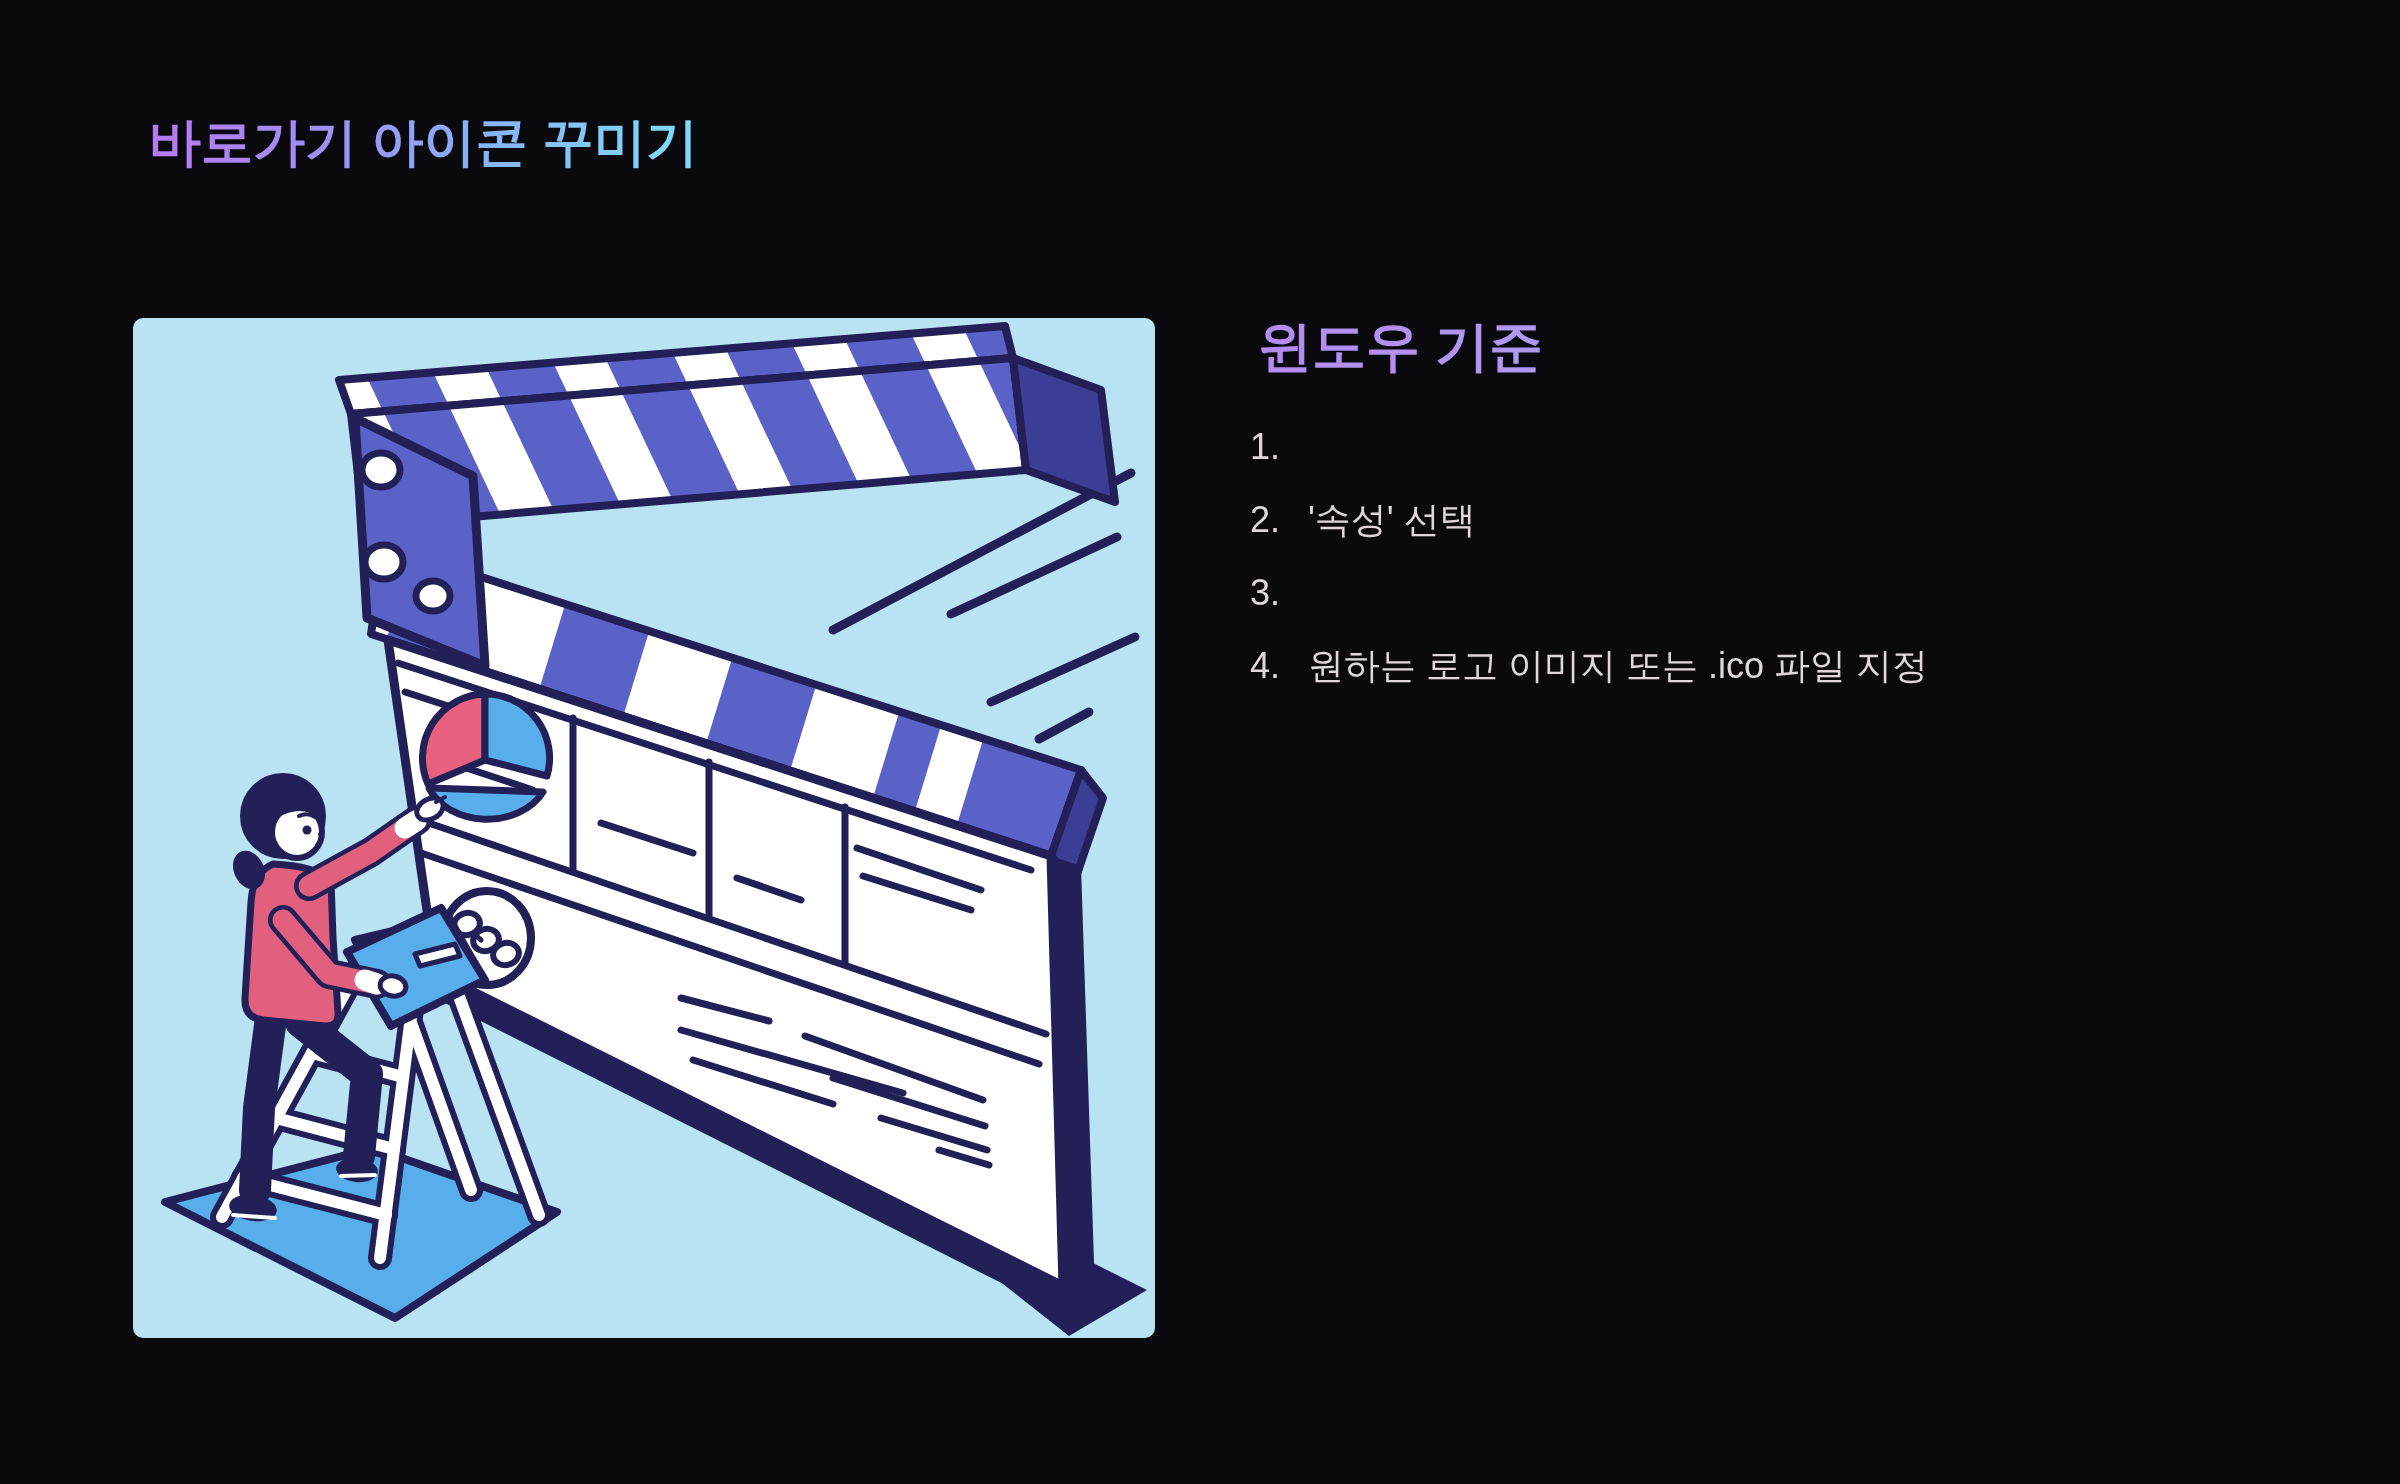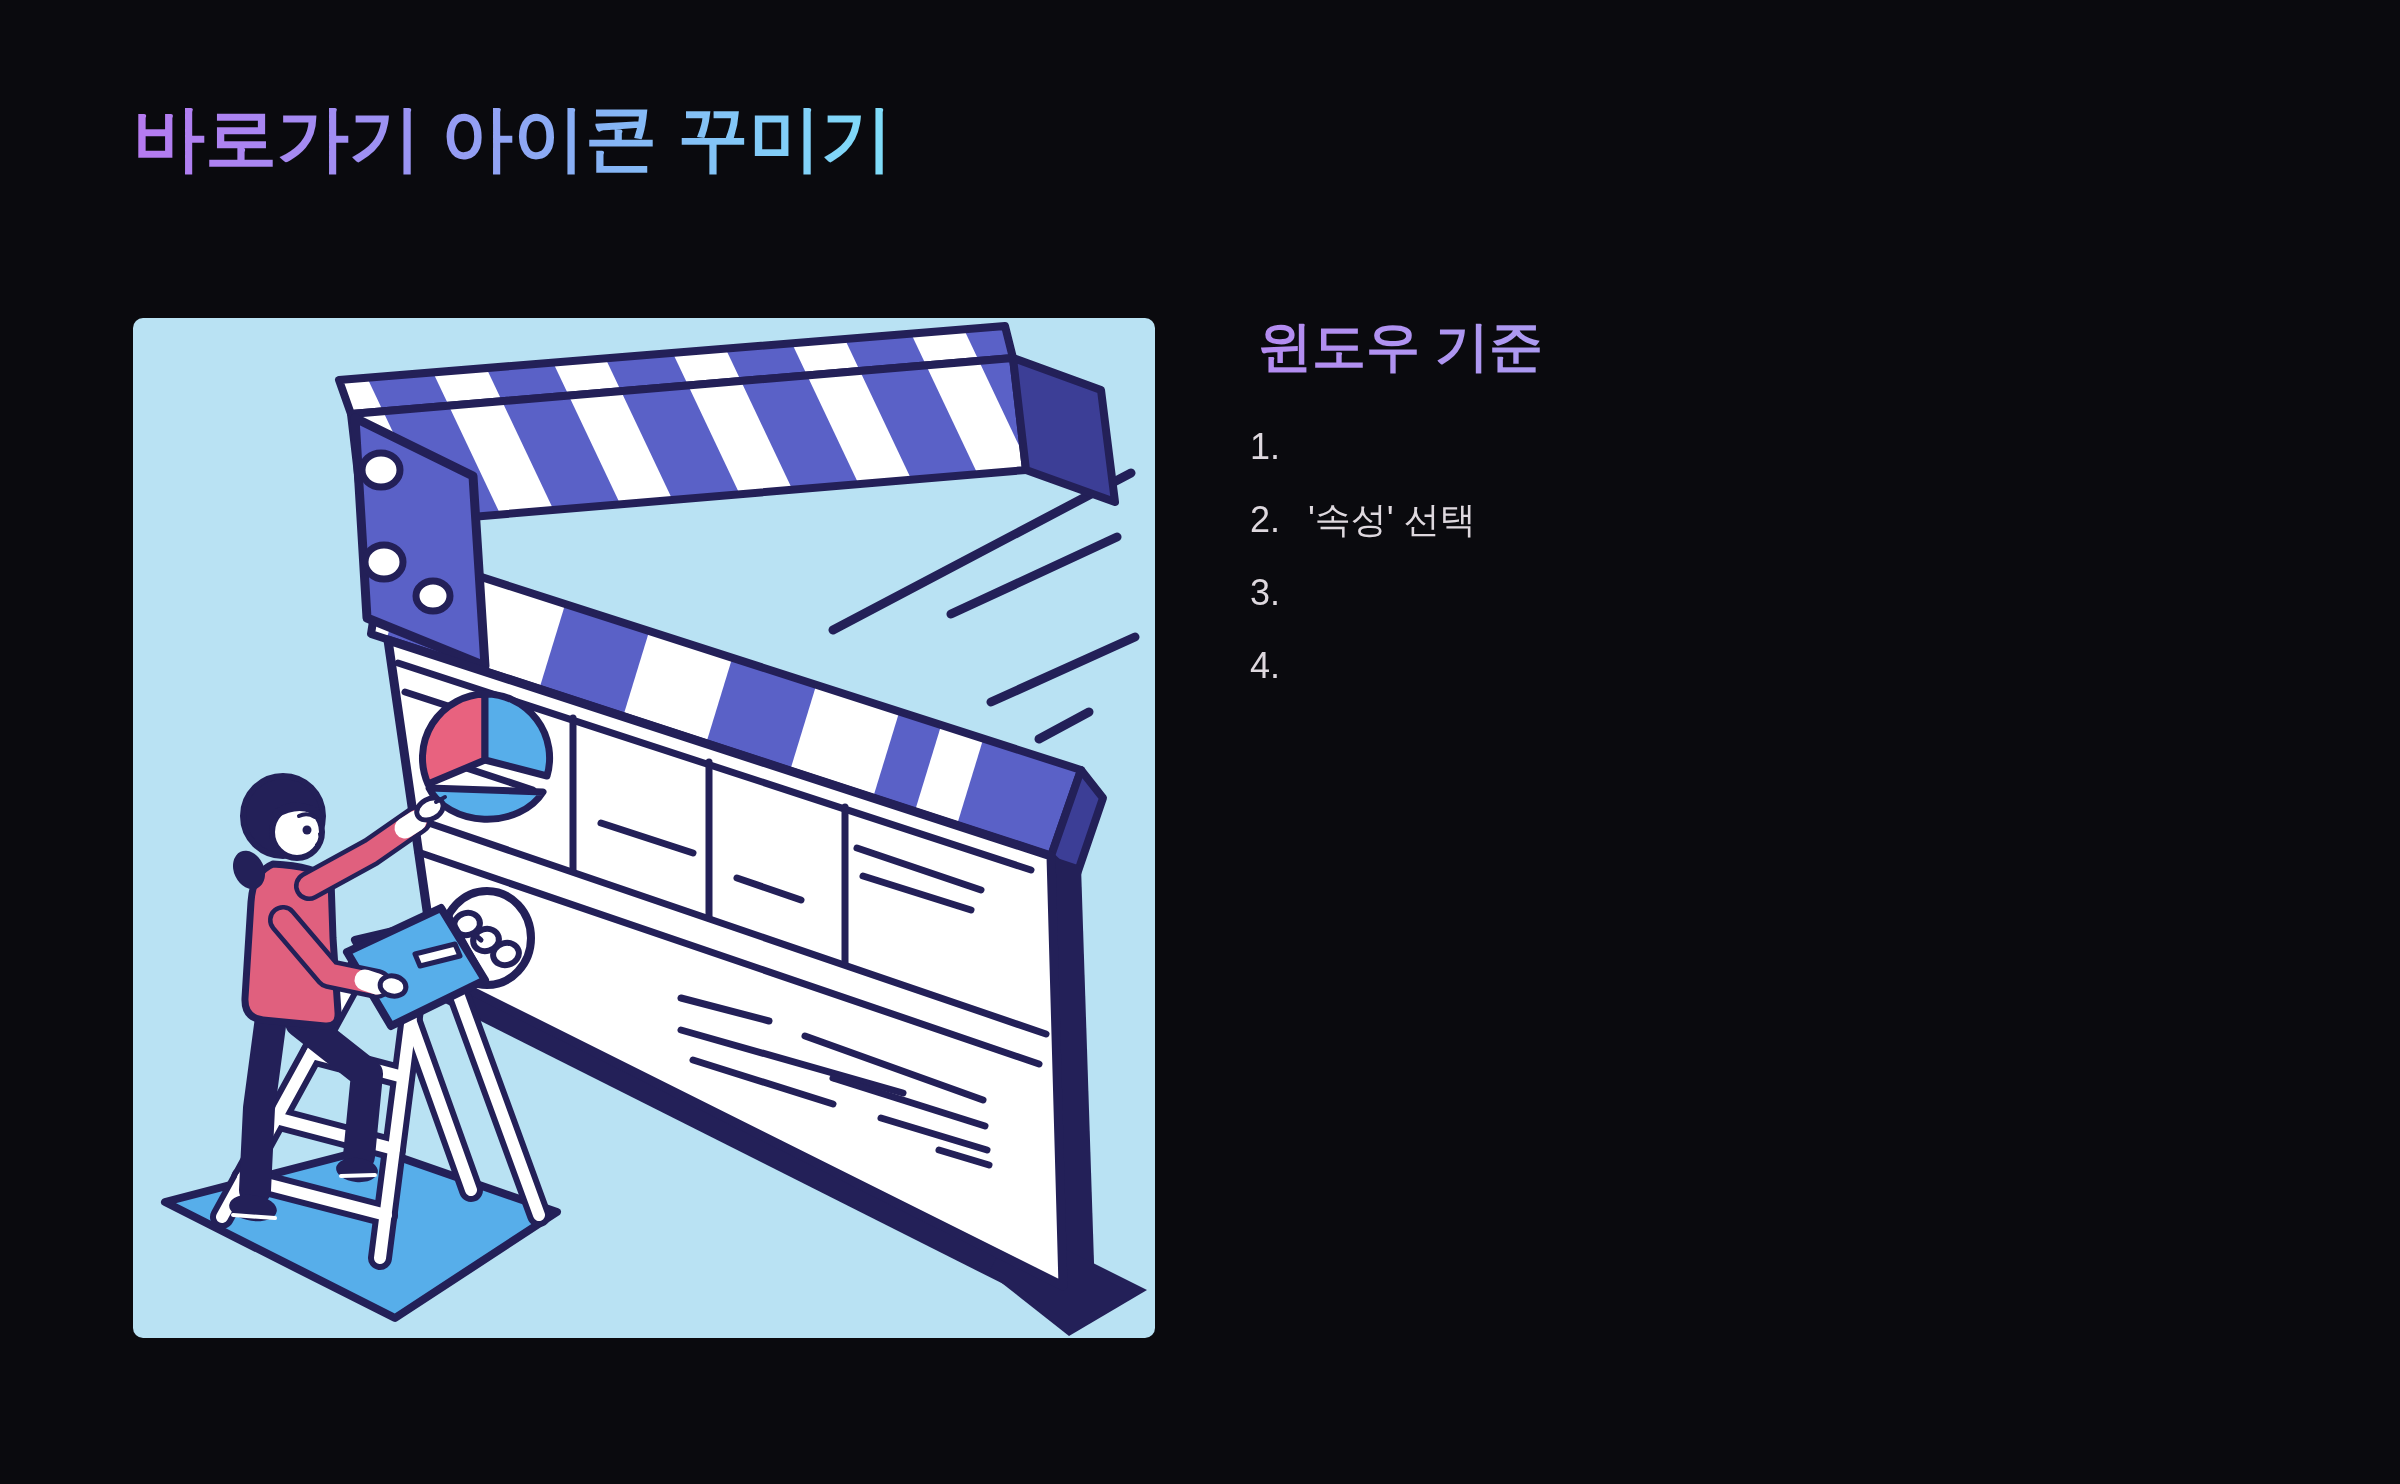--- a/index.html
+++ b/index.html
@@ -2,22 +2,22 @@
 <html><head>
 <meta charset="utf-8">
 <style>
   html,body{margin:0;padding:0;}
   body{
     width:2400px;height:1484px;position:relative;overflow:hidden;
     background:#0a0a0e;
     font-family:"Liberation Sans","DejaVu Sans",sans-serif;
   }
   .page-title{
-    position:absolute;left:133px;top:96px;margin:0;
-    font-size:72px;font-weight:600;line-height:1.18;letter-spacing:0px;
+    position:absolute;left:133px;top:96px;margin:16px;
+    font-size:52px;font-weight:600;line-height:1.18;letter-spacing:0px;
     background:linear-gradient(93deg,#b67af0 0%,#9b93f3 35%,#86b4f5 62%,#7fdef9 100%);
     -webkit-background-clip:text;background-clip:text;
     -webkit-text-fill-color:transparent;color:transparent;
     white-space:nowrap;
   }
   .illustration-card{
     position:absolute;left:133px;top:318px;width:1022px;height:1020px;
     background:#b9e2f3;border-radius:10px;overflow:hidden;
   }
   .illustration-card svg{display:block;width:1022px;height:1020px;}
@@ -229,15 +229,16 @@
     </li>
     <li>
       <span class="step-num">2.</span>
       <span class="step-text">'속성' 선택</span>
     </li>
     <li>
       <span class="step-num">3.</span>
     </li>
     <li>
       <span class="step-num">4.</span>
+      <span class="step-text">원하는 로고 이미지 또는 .ico 파일 지정</span>
     </li>
   </ol>
 </div>
 
 </body></html>

